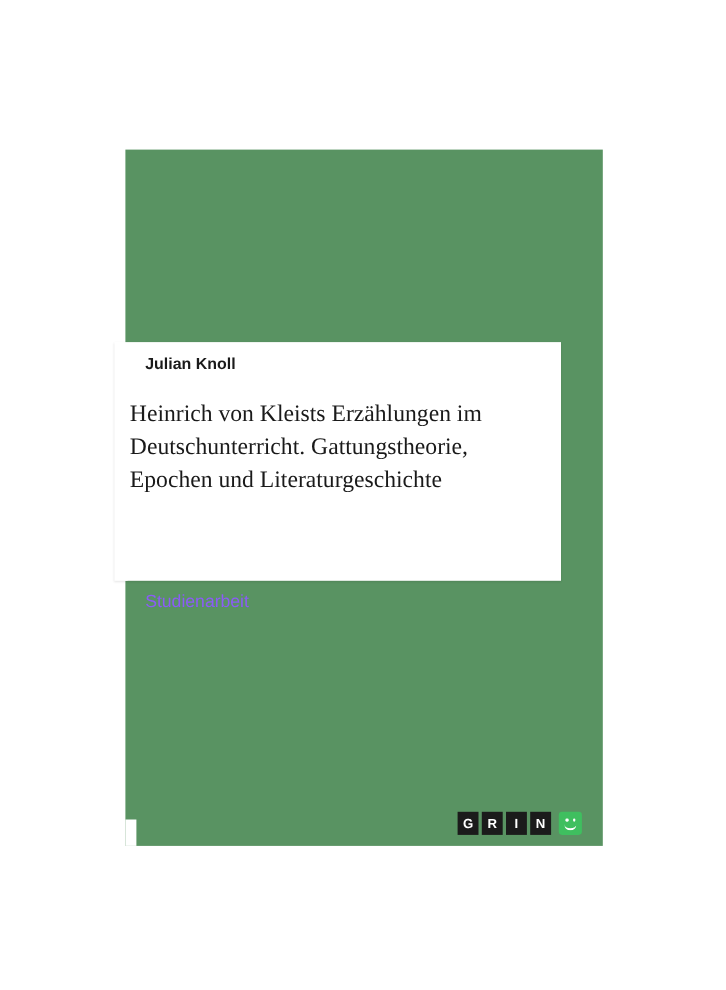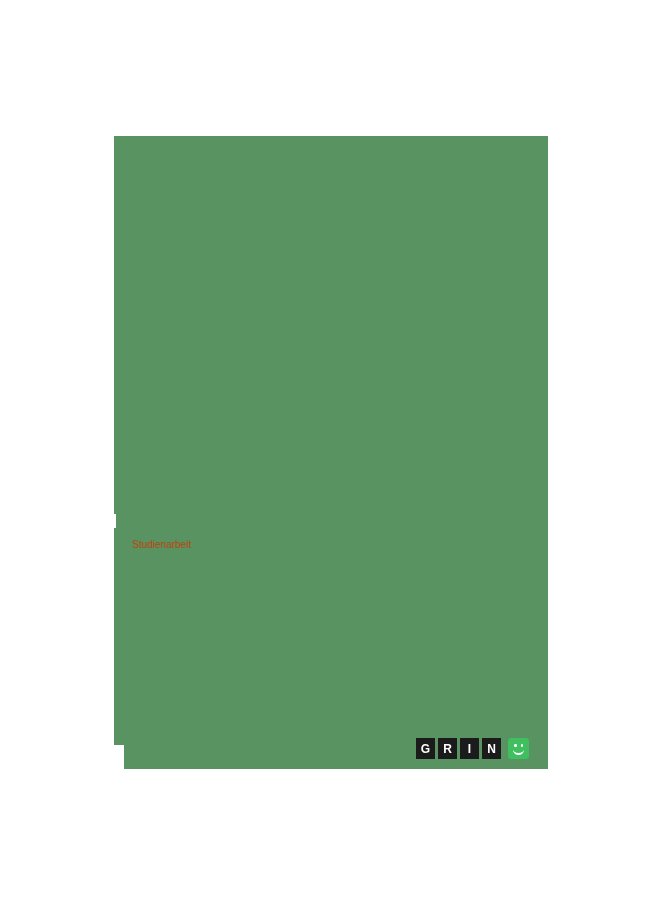--- a/index.html
+++ b/index.html
@@ -93,22 +93,22 @@
     font-size: 21.5px;
     line-height: 30px;
     color: #1a1a1a;
   }
 
   
   .doc-type {
     position: absolute;
     left: 132px;
     top: 539px;
-    color: #c2410c;
-    font-size: 10px;
+    color: #8b5cf6;
+    font-size: 16px;
     font-family: "Liberation Sans", sans-serif;
   }
 
   
   .logo {
     position: absolute;
     left: 416px;
     top: 738px;
     display: flex;
     align-items: center;
@@ -159,20 +159,24 @@
 <body>
 
 <div class="page">
 
   <div class="cover"></div>
   <div class="cover-notch"></div>
   <div class="cover-notch2"></div>
 
   <div class="category">Germanistik</div>
 
+  <div class="title-card">
+    <div class="author">Julian Knoll</div>
+    <div class="title">Heinrich von Kleists Erzählungen im Deutschunterricht. Gattungstheorie, Epochen und Literaturgeschichte</div>
+  </div>
 
   <div class="doc-type">Studienarbeit</div>
 
   <div class="logo">
     <div class="logo-letter">G</div>
     <div class="logo-letter">R</div>
     <div class="logo-letter">I</div>
     <div class="logo-letter">N</div>
     <div class="logo-smiley">
       <span class="eye left"></span>

